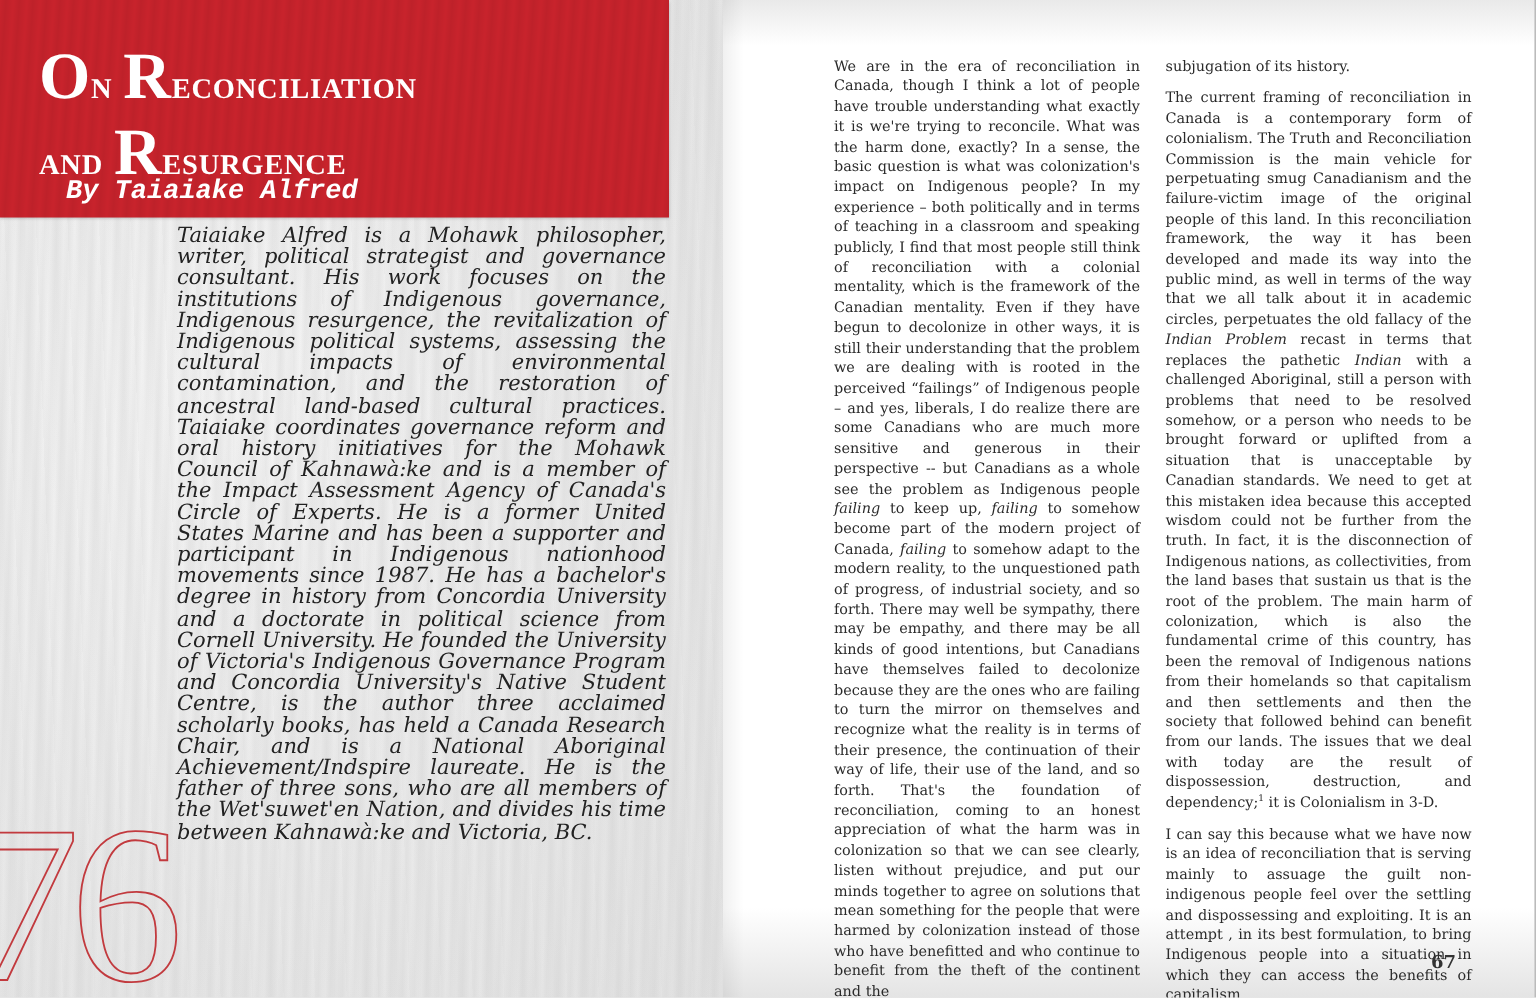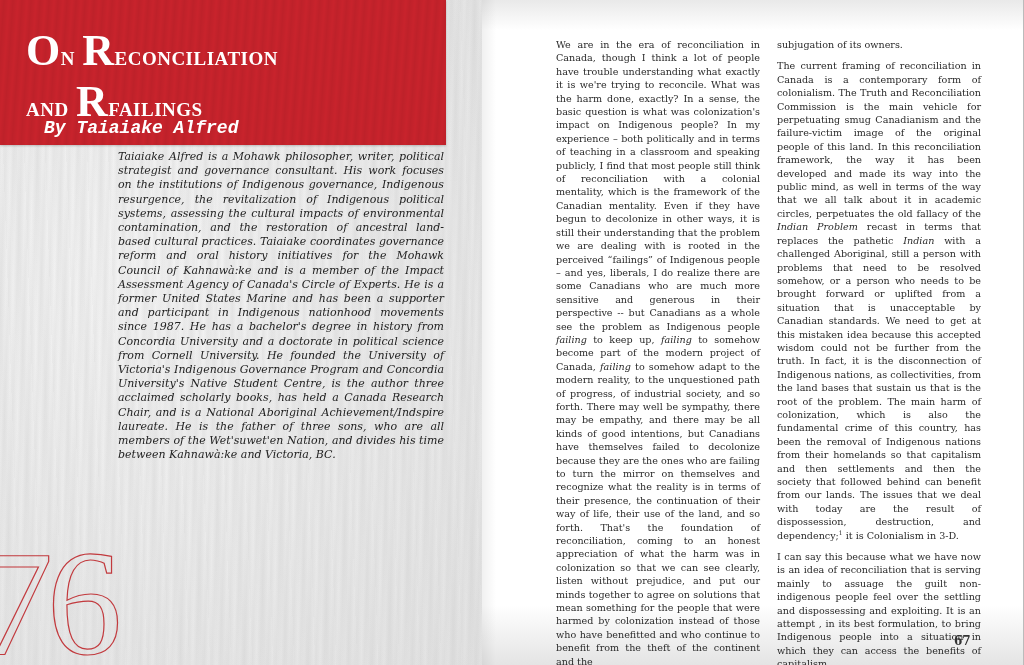--- a/index.html
+++ b/index.html
@@ -34,21 +34,21 @@
       text-transform: none;
     }
     .title .cap { font-size: 44px; }
     .byline {
       position: absolute; left: 44px; top: 118px;
       color: #ffffff; font-family: Liberation Mono, monospace;
       font-style: italic; font-weight: bold; font-size: 18px;
     }
     .bio {
       position: absolute; left: 118px; top: 150px; width: 326px;
-      font-size: 11px; line-height: 14.2px; font-style: italic;
+      font-size: 14px; line-height: 14.2px; font-style: italic;
       color: #222; text-align: justify; margin: 0;
     }
     .folio-left {
       position: absolute; left: -22px; top: 528px;
       font-family: "Liberation Serif", serif; font-size: 150px; line-height: 150px;
       color: transparent; -webkit-text-stroke: 1.2px #c23a3e;
       letter-spacing: -6px;
     }
 
     
@@ -77,34 +77,34 @@
       font-size: 12px; font-weight: bold; color: #333;
     }
   </style>
 </head>
 <body>
 
 <div class="spread">
 
   <div class="page-left">
     <div class="title-band">
-      <h1 class="title"><span class="cap">O</span><span>n </span><span class="cap">R</span><span>econciliation</span><br><span>and </span><span class="cap">R</span><span>failings</span></h1>
+      <h1 class="title"><span class="cap">O</span><span>n </span><span class="cap">R</span><span>econciliation</span><br><span>and </span><span class="cap">R</span><span>esurgence</span></h1>
       <div class="byline">By Taiaiake Alfred</div>
     </div>
     <p class="bio">Taiaiake Alfred is a Mohawk philosopher, writer, political strategist and governance consultant. His work focuses on the institutions of Indigenous governance, Indigenous resurgence, the revitalization of Indigenous political systems, assessing the cultural impacts of environmental contamination, and the restoration of ancestral land-based cultural practices. Taiaiake coordinates governance reform and oral history initiatives for the Mohawk Council of Kahnawà:ke and is a member of the Impact Assessment Agency of Canada's Circle of Experts. He is a former United States Marine and has been a supporter and participant in Indigenous nationhood movements since 1987. He has a bachelor's degree in history from Concordia University and a doctorate in political science from Cornell University. He founded the University of Victoria's Indigenous Governance Program and Concordia University's Native Student Centre, is the author three acclaimed scholarly books, has held a Canada Research Chair, and is a National Aboriginal Achievement/Indspire laureate. He is the father of three sons, who are all members of the Wet'suwet'en Nation, and divides his time between Kahnawà:ke and Victoria, BC.</p>
     <div class="folio-left">76</div>
   </div>
 
   <div class="page-right"></div>
   <div class="gutter-shade"></div>
 
   <div class="col col-1">
     <p><span>We are in the era of reconciliation in Canada, though I think a lot of people have trouble understanding what exactly it is we're trying to reconcile. What was the harm done, exactly? In a sense, the basic question is what was colonization's impact on Indigenous people? In my experience – both politically and in terms of teaching in a classroom and speaking publicly, I find that most people still think of reconciliation with a colonial mentality, which is the framework of the Canadian mentality. Even if they have begun to decolonize in other ways, it is still their understanding that the problem we are dealing with is rooted in the perceived “failings” of Indigenous people – and yes, liberals, I do realize there are some Canadians who are much more sensitive and generous in their perspective -- but Canadians as a whole see the problem as Indigenous people </span><em>failing</em><span> to keep up, </span><em>failing</em><span> to somehow become part of the modern project of Canada, </span><em>failing</em><span> to somehow adapt to the modern reality, to the unquestioned path of progress, of industrial society, and so forth. There may well be sympathy, there may be empathy, and there may be all kinds of good intentions, but Canadians have themselves failed to decolonize because they are the ones who are failing to turn the mirror on themselves and recognize what the reality is in terms of their presence, the continuation of their way of life, their use of the land, and so forth. That's the foundation of reconciliation, coming to an honest appreciation of what the harm was in colonization so that we can see clearly, listen without prejudice, and put our minds together to agree on solutions that mean something for the people that were harmed by colonization instead of those who have benefitted and who continue to benefit from the theft of the continent and the</span></p>
   </div>
 
   <div class="col col-2">
-    <p style="text-align:left">subjugation of its owners.</p>
+    <p style="text-align:left">subjugation of its history.</p>
     <p><span>The current framing of reconciliation in Canada is a contemporary form of colonialism. The Truth and Reconciliation Commission is the main vehicle for perpetuating smug Canadianism and the failure-victim image of the original people of this land. In this reconciliation framework, the way it has been developed and made its way into the public mind, as well in terms of the way that we all talk about it in academic circles, perpetuates the old fallacy of the </span><em>Indian Problem</em><span> recast in terms that replaces the pathetic </span><em>Indian</em><span> with a challenged Aboriginal, still a person with problems that need to be resolved somehow, or a person who needs to be brought forward or uplifted from a situation that is unacceptable by Canadian standards. We need to get at this mistaken idea because this accepted wisdom could not be further from the truth. In fact, it is the disconnection of Indigenous nations, as collectivities, from the land bases that sustain us that is the root of the problem. The main harm of colonization, which is also the fundamental crime of this country, has been the removal of Indigenous nations from their homelands so that capitalism and then settlements and then the society that followed behind can benefit from our lands. The issues that we deal with today are the result of dispossession, destruction, and dependency;</span><sup>1</sup><span> it is Colonialism in 3-D.</span></p>
     <p>I can say this because what we have now is an idea of reconciliation that is serving mainly to assuage the guilt non-indigenous people feel over the settling and dispossessing and exploiting. It is an attempt , in its best formulation, to bring Indigenous people into a situation in which they can access the benefits of capitalism</p>
   </div>
 
   <div class="folio-right">67</div>
 </div>
 
 </body></html>

